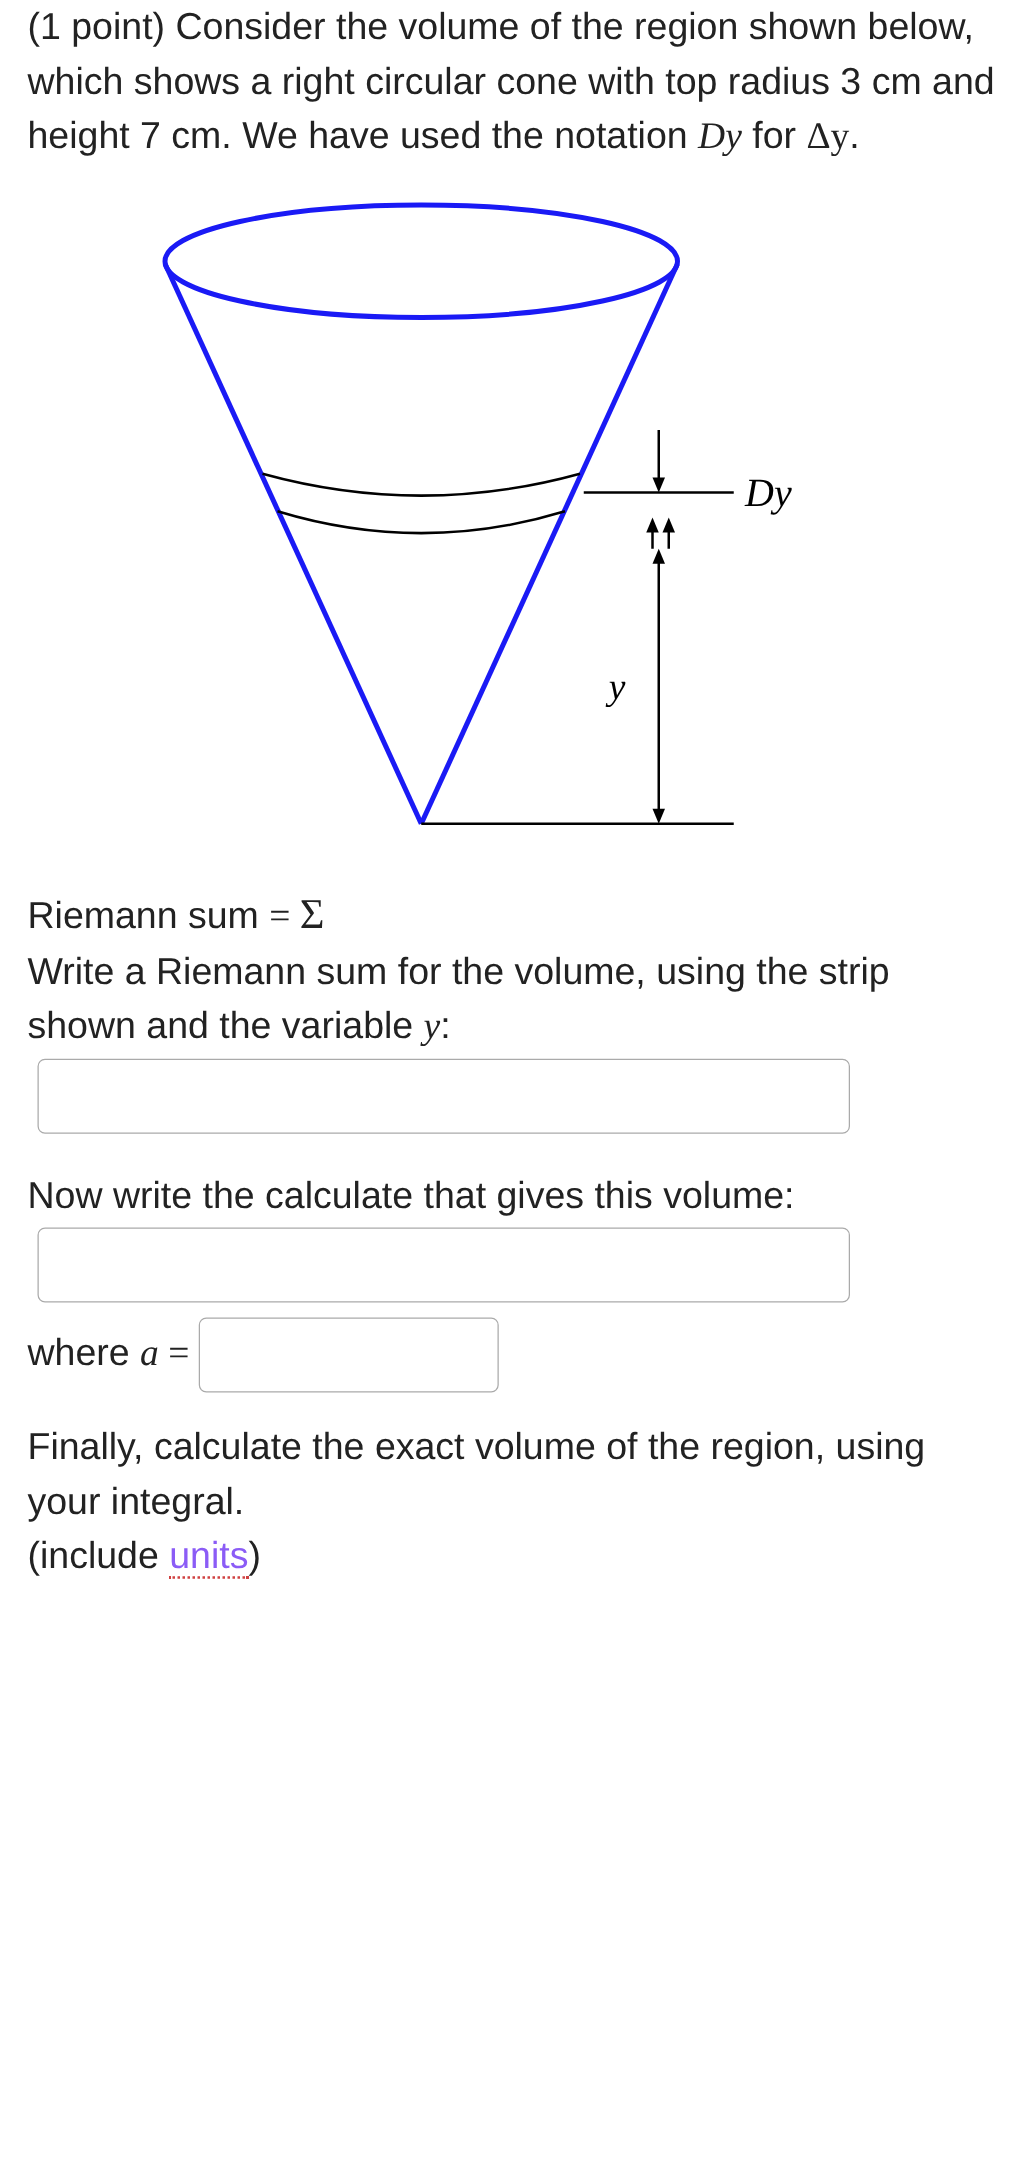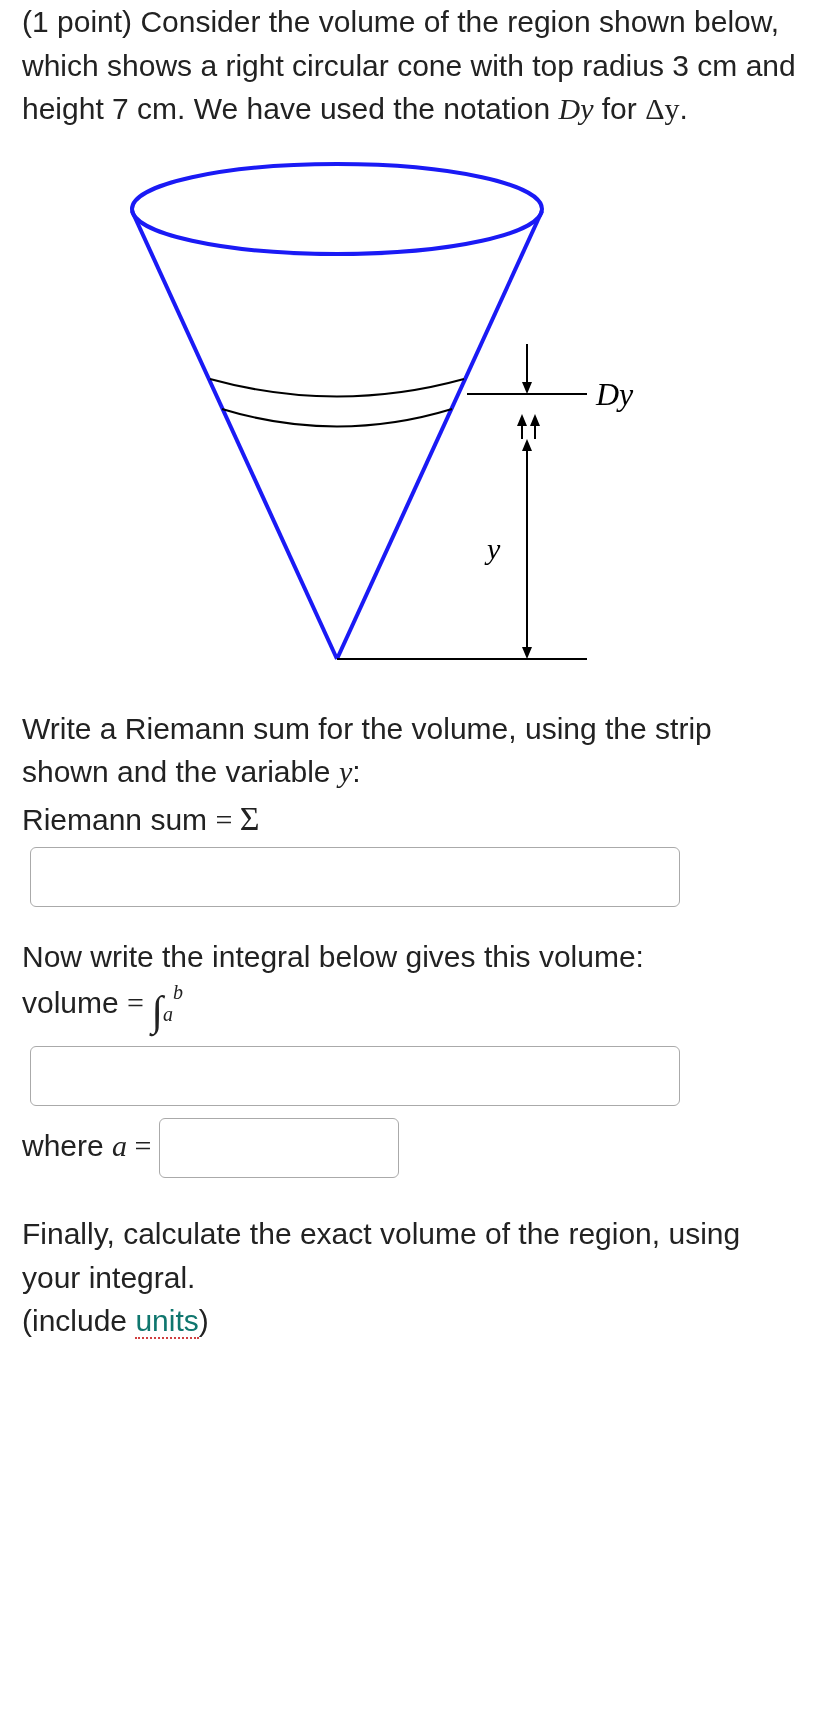--- a/index.html
+++ b/index.html
@@ -26,21 +26,21 @@
     border-radius: 6px;
     background: #fff;
     vertical-align: middle;
     font-size: 28px;
     padding: 6px 10px;
     height: 60px;
   }
   .input-wide { display: block; width: 650px; margin: 4px 0 0 8px; }
   .row { margin-top: 12px; }
   .link {
-    color: #0f766e;
+    color: #8b5cf6;
     border-bottom: 2px dotted #d04040;
     cursor: pointer;
     text-align: center;
   }
   .sigma { font-family: Georgia, 'Times New Roman', serif; font-size: 34px; }
   .integral { font-family: Georgia, 'Times New Roman', serif; font-size: 42px; vertical-align: -12px; }
   .sup { font-size: 20px; vertical-align: 14px; }
   .sub { font-size: 20px; vertical-align: -8px; }
   .period { font-size: 30px; margin-left: 10px; }
 </style>
@@ -77,37 +77,34 @@
       <polygon points="395,265 390,277 400,277" fill="#000"></polygon>
       <line x1="408" y1="290" x2="408" y2="270" stroke="#000" stroke-width="2"></line>
       <polygon points="408,265 403,277 413,277" fill="#000"></polygon>
 
       <text x="469" y="256" font-family="Georgia, serif" font-style="italic" font-size="32" fill="#000">Dy</text>
       <text x="360" y="410" font-family="Georgia, serif" font-style="italic" font-size="30" fill="#000">y</text>
     </svg>
   </div>
 
   <div>
-    <span>Write a Riemann sum for the volume, using the strip shown and the variable </span><span class="math-it">y</span><span>:</span>
+    <span>Riemann sum </span><span class="math-up">= </span><span class="sigma">Σ</span>
   </div>
   <div>
-    <span>Riemann sum </span><span class="math-up">= </span><span class="sigma">Σ</span>
+    <span>Write a Riemann sum for the volume, using the strip shown and the variable </span><span class="math-it">y</span><span>:</span>
   </div>
   <input class="input input-wide" type="text" value="" style="">
 
-  <div class="row" style="margin-top:28px">Now write the integral below gives this volume:</div>
-  <div>
-    <span>volume </span><span class="math-up">= </span><span class="integral">∫</span><span class="sub math-it">a</span><span class="sup math-it">b</span>
-  </div>
+  <div class="row" style="margin-top:28px">Now write the calculate that gives this volume:</div>
   <input class="input input-wide" type="text" value="" style="">
 
   <div class="row">
     <span>where </span><span class="math-it">a</span><span class="math-up"> = </span>
     <input class="input" style="width: 240px;" type="text" value="">
   </div>
 
 
-  <div class="row" style="margin-top:34px">Finally, calculate the exact volume of the region, using your integral.</div>
+  <div class="row" style="margin-top:22px">Finally, calculate the exact volume of the region, using your integral.</div>
   <div>
     <span>(include </span><span class="link">units</span><span>)</span>
   </div>
 
 </div>
 
 </body></html>

